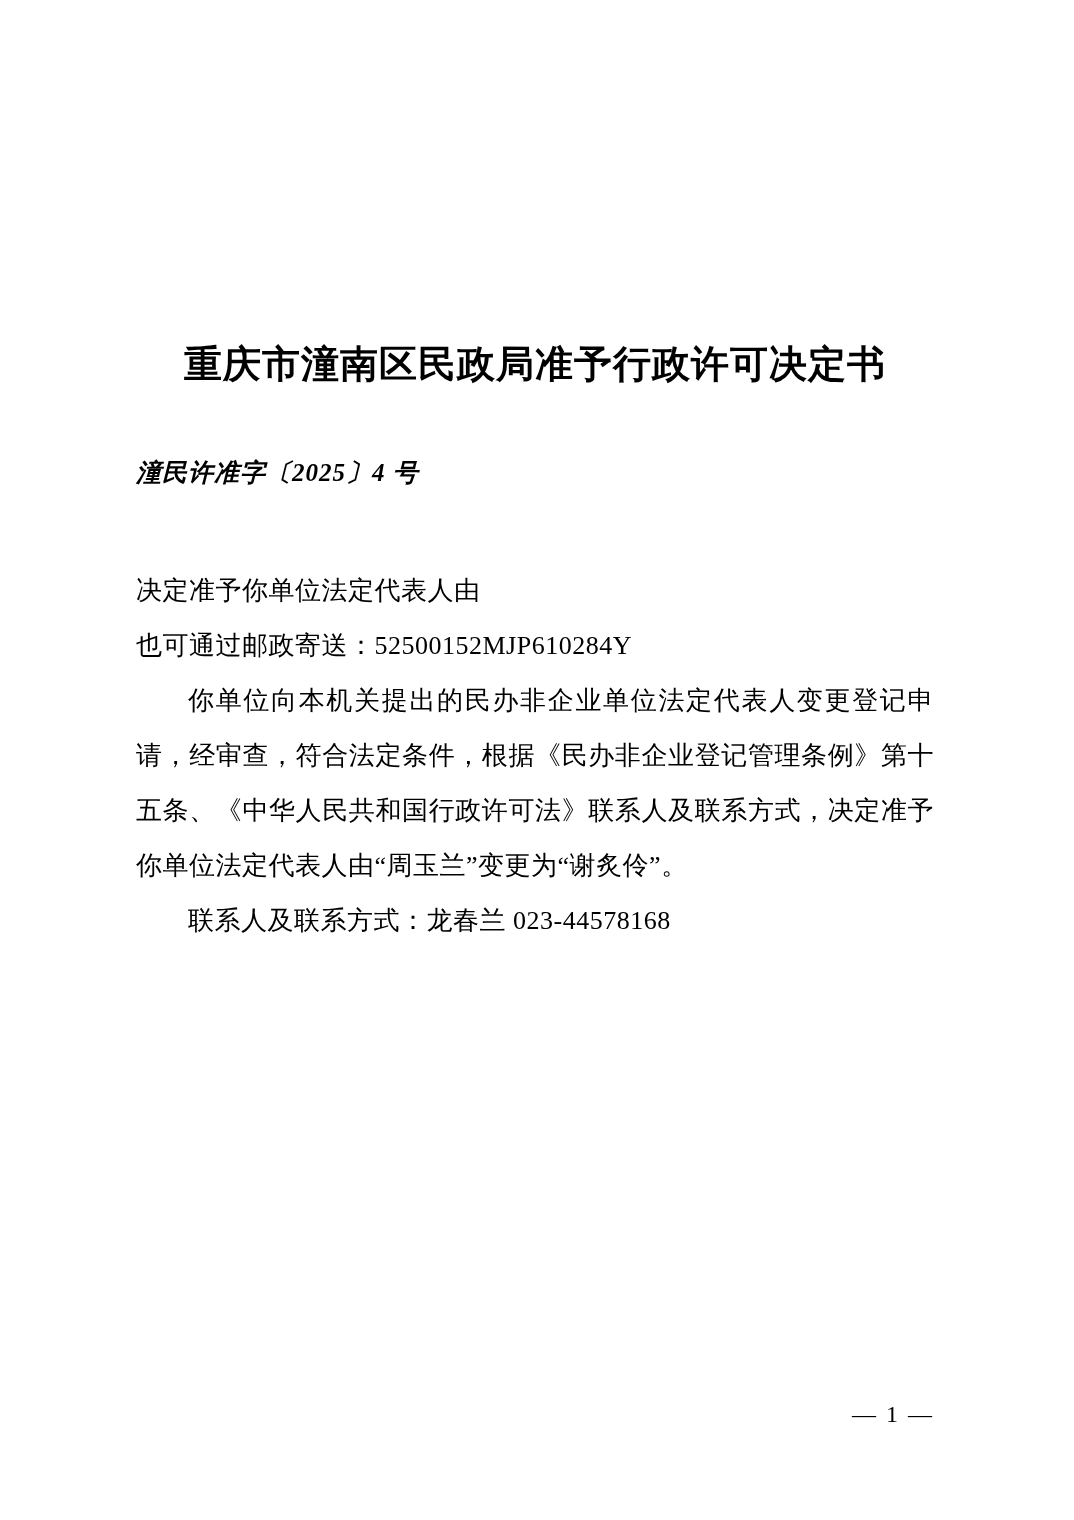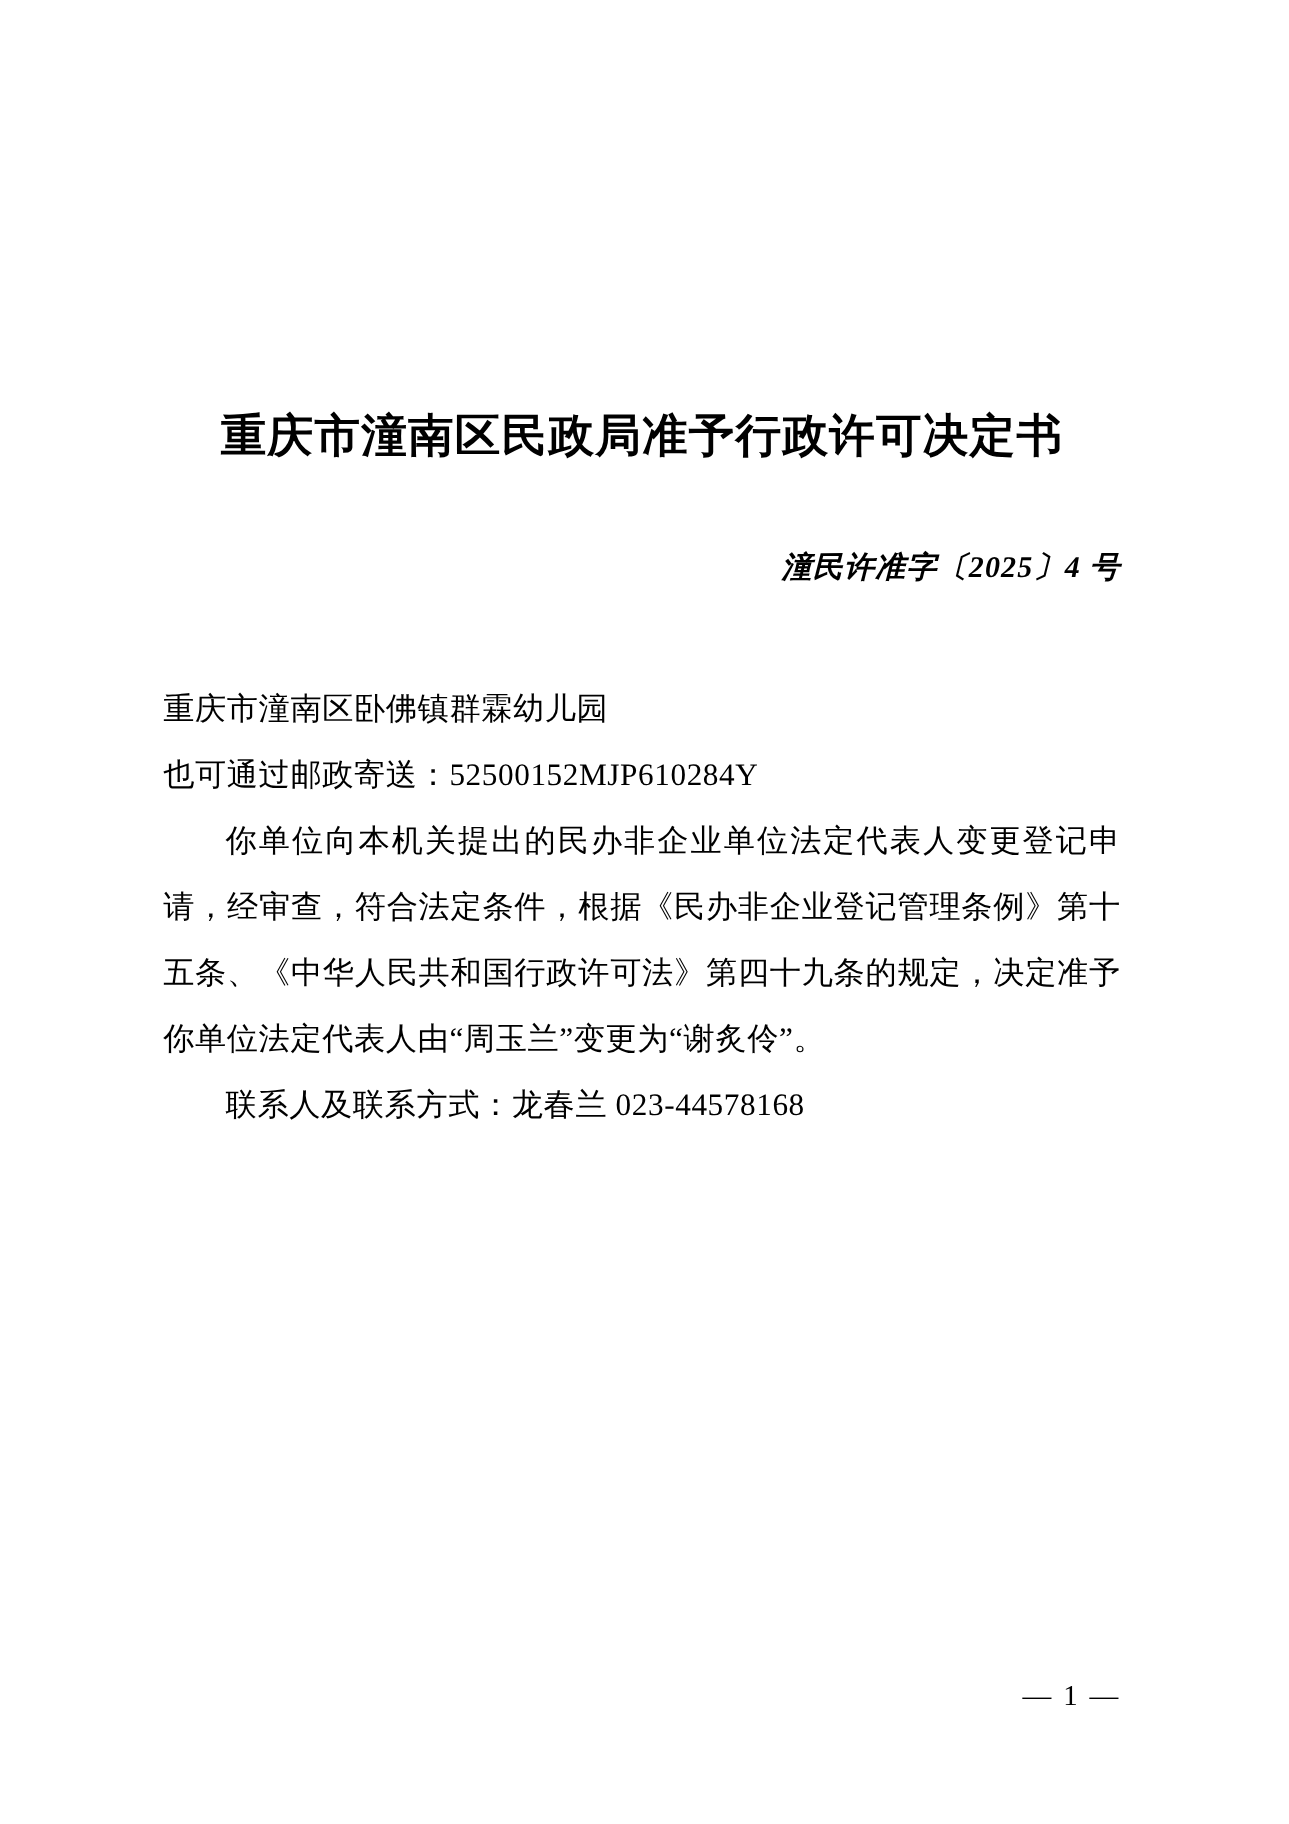--- a/index.html
+++ b/index.html
@@ -21,21 +21,20 @@
   .doc-title {
     font-size: 38px;
     font-weight: 700;
     text-align: center;
     letter-spacing: 1px;
     line-height: 1.2;
     margin-bottom: 68px;
     font-family: "Liberation Serif", "DejaVu Serif", serif;
   }
   .doc-number {
-    text-align: right;
     font-size: 25px;
     font-weight: 600;
     font-style: italic;
     letter-spacing: 1px;
     margin-bottom: 74px;
   }
   .doc-body p {
     font-size: 26px;
     line-height: 55px;
     text-align: justify;
@@ -56,21 +55,21 @@
 </head>
 <body>
 
 <div class="page">
 
   <h1 class="doc-title">重庆市潼南区民政局准予行政许可决定书</h1>
 
   <div class="doc-number">潼民许准字〔2025〕4 号</div>
 
   <div class="doc-body">
-    <p class="no-indent">重庆市潼南区卧佛镇群霖幼儿园</p>
+    <p class="no-indent">决定准予你单位法定代表人由</p>
     <p class="no-indent">也可通过邮政寄送：52500152MJP610284Y</p>
-    <p>你单位向本机关提出的民办非企业单位法定代表人变更登记申请，经审查，符合法定条件，根据《民办非企业登记管理条例》第十五条、《中华人民共和国行政许可法》第四十九条的规定，决定准予你单位法定代表人由“周玉兰”变更为“谢炙伶”。</p>
+    <p>你单位向本机关提出的民办非企业单位法定代表人变更登记申请，经审查，符合法定条件，根据《民办非企业登记管理条例》第十五条、《中华人民共和国行政许可法》联系人及联系方式，决定准予你单位法定代表人由“周玉兰”变更为“谢炙伶”。</p>
     <p>联系人及联系方式：龙春兰 023-44578168</p>
   </div>
 
   <div class="page-footer">— 1 —</div>
 
 </div>
 
 </body></html>

